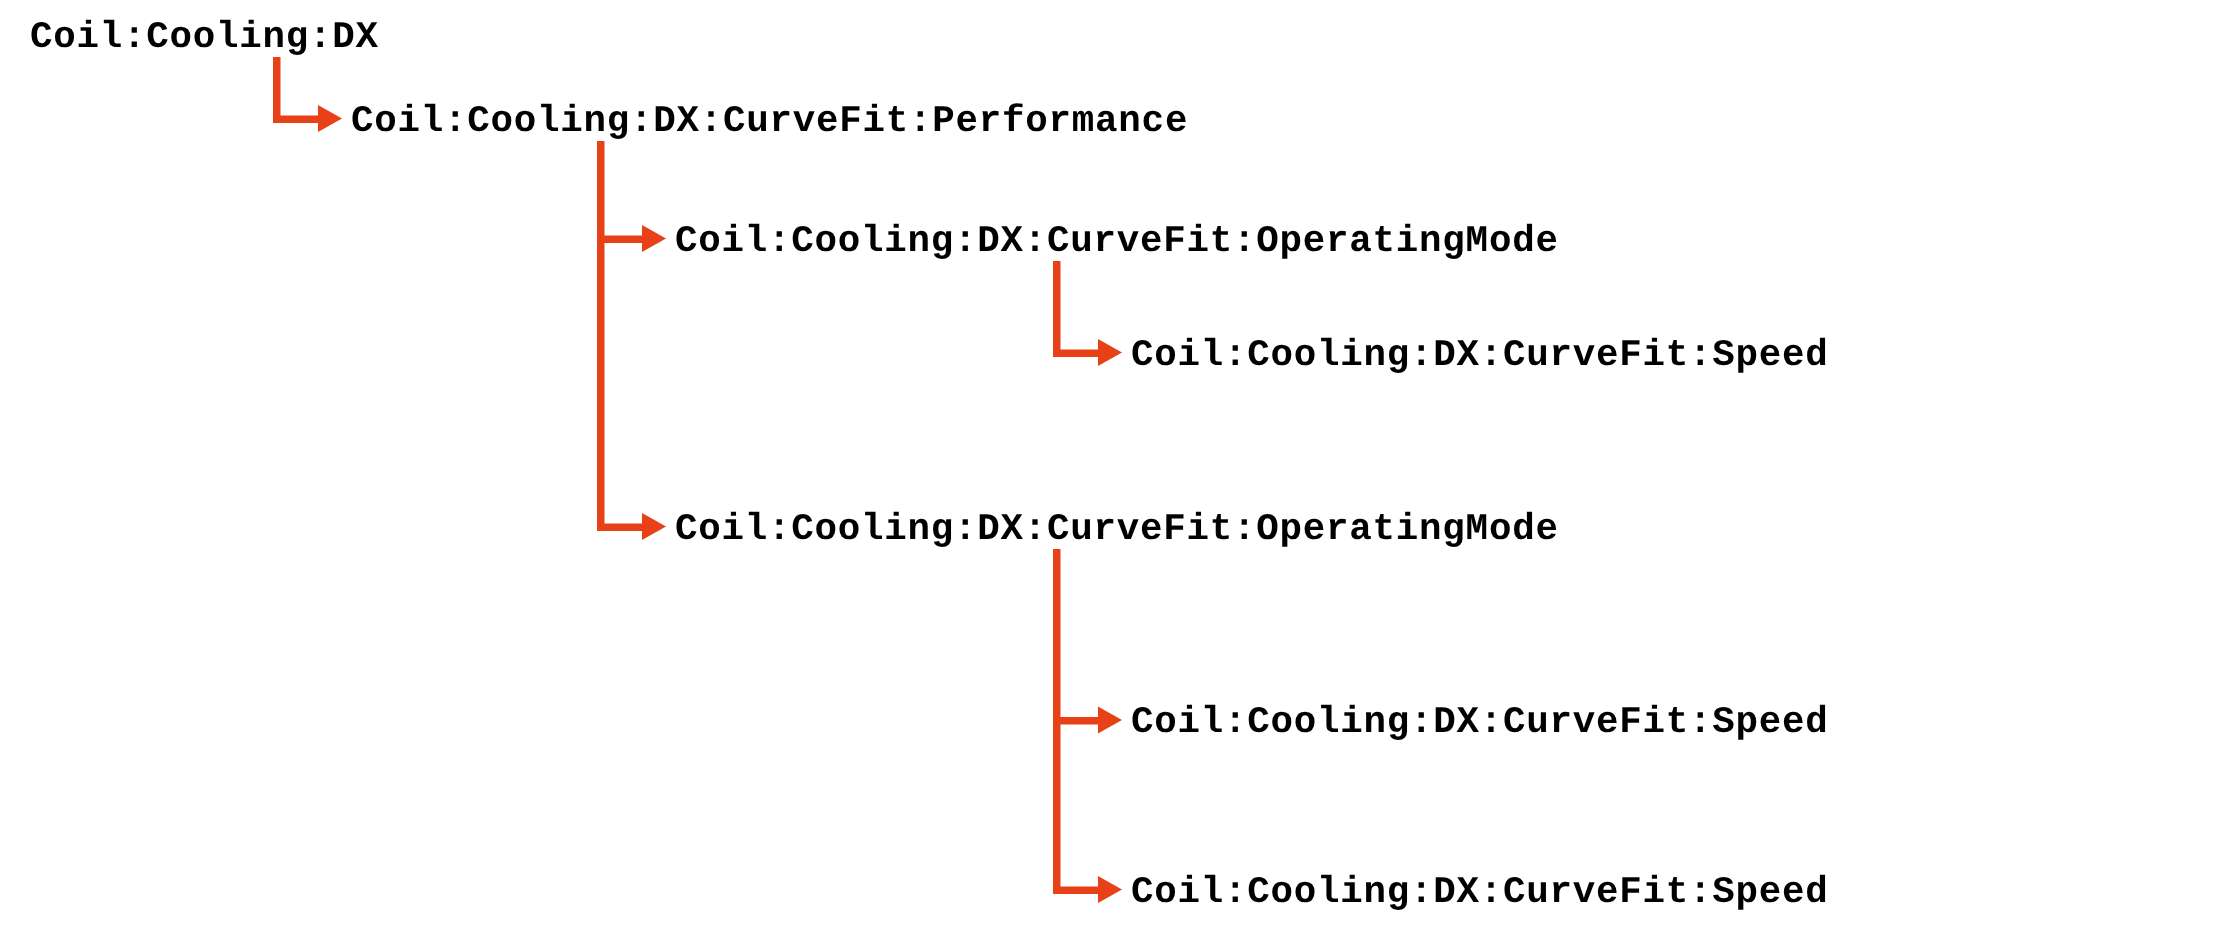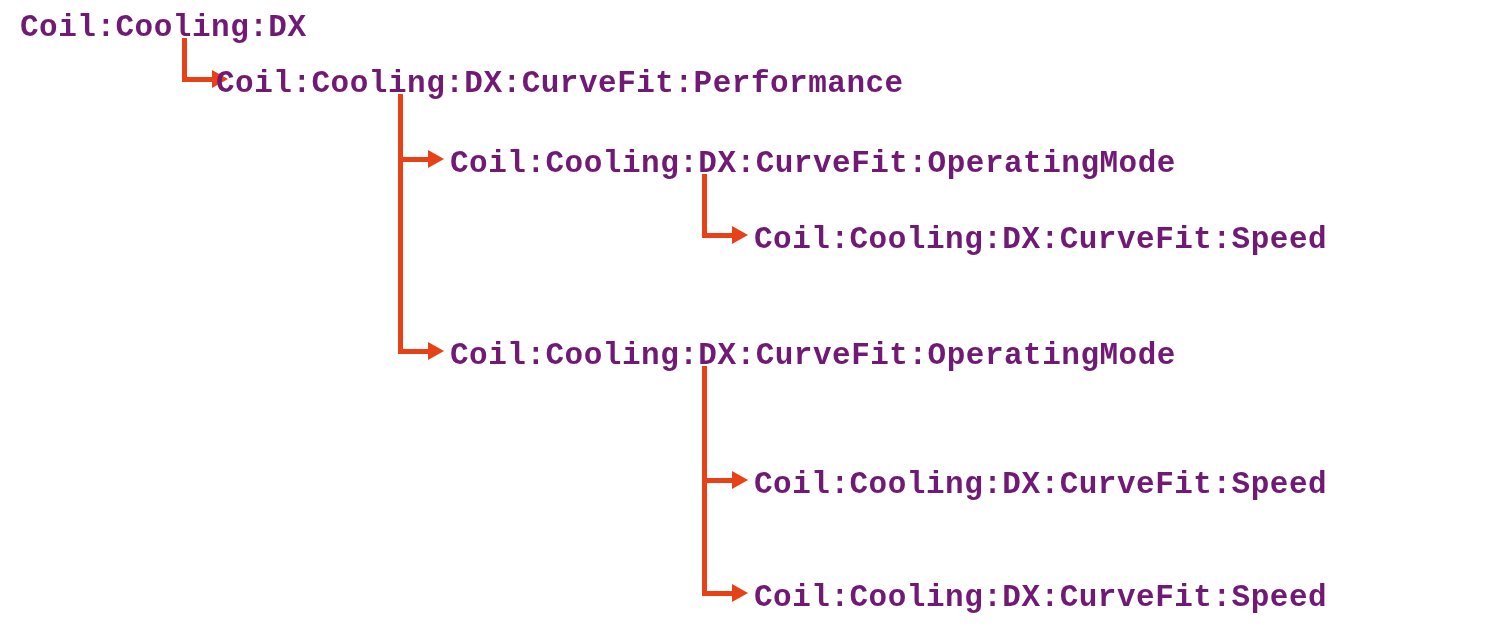--- a/index.html
+++ b/index.html
@@ -7,22 +7,22 @@
       padding: 0;
       width: 1488px;
       height: 630px;
       font-family: "Courier New", Courier, monospace;
       font-weight: bold;
       background: white;
       position: relative;
     }
     .node {
       position: absolute;
-      font-size: 31px;
-      color: #701a75;
+      font-size: 25px;
+      color: #000000;
       white-space: nowrap;
       letter-spacing: 0.5px;
     }
     .arrow {
       position: absolute;
     }
     .arrow-line-v {
       position: absolute;
       width: 5px;
       background: #e84118;
@@ -45,21 +45,21 @@
 <body>
 
 <div class="node" style="left:20px; top:10px;">Coil:Cooling:DX</div>
 
 <div class="arrow">
   <div class="arrow-line-v" style="left:182px; top:38px; height:44px;"></div>
   <div class="arrow-line-h" style="left:182px; top:77px; width:32px;"></div>
   <div class="arrow-head" style="left:212px; top:70px;"></div>
 </div>
 
-<div class="node" style="left:216px; top:66px;">Coil:Cooling:DX:CurveFit:Performance</div>
+<div class="node" style="left:234px; top:66px;">Coil:Cooling:DX:CurveFit:Performance</div>
 
 <div class="arrow">
   <div class="arrow-line-v" style="left:398px; top:94px; height:260px;"></div>
 
   <div class="arrow-line-h" style="left:398px; top:157px; width:32px;"></div>
   <div class="arrow-head" style="left:428px; top:150px;"></div>
 
   <div class="arrow-line-h" style="left:398px; top:349px; width:32px;"></div>
   <div class="arrow-head" style="left:428px; top:342px;"></div>
 </div>

